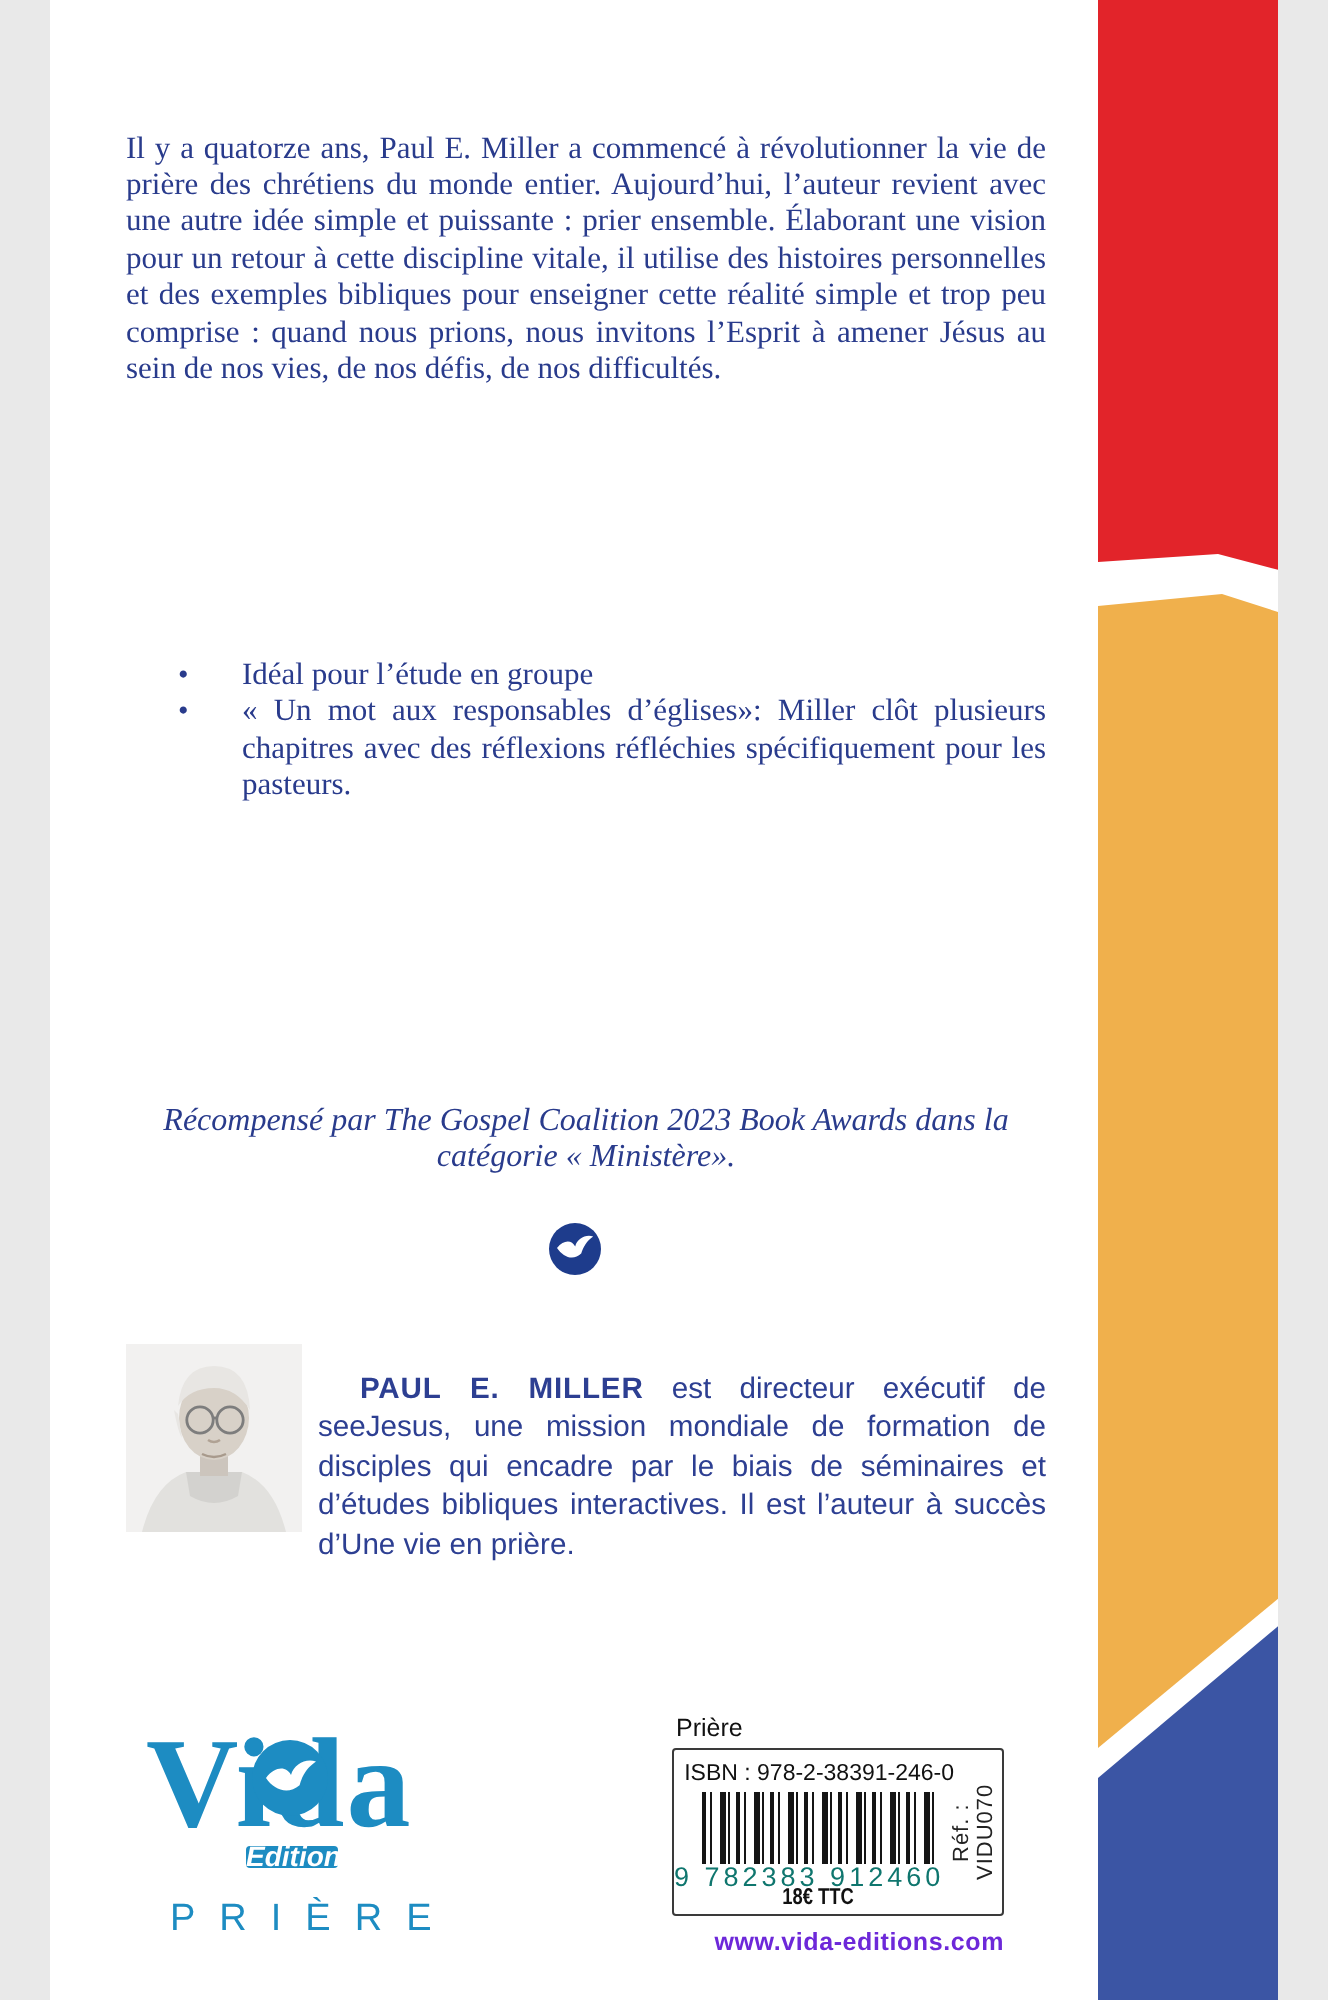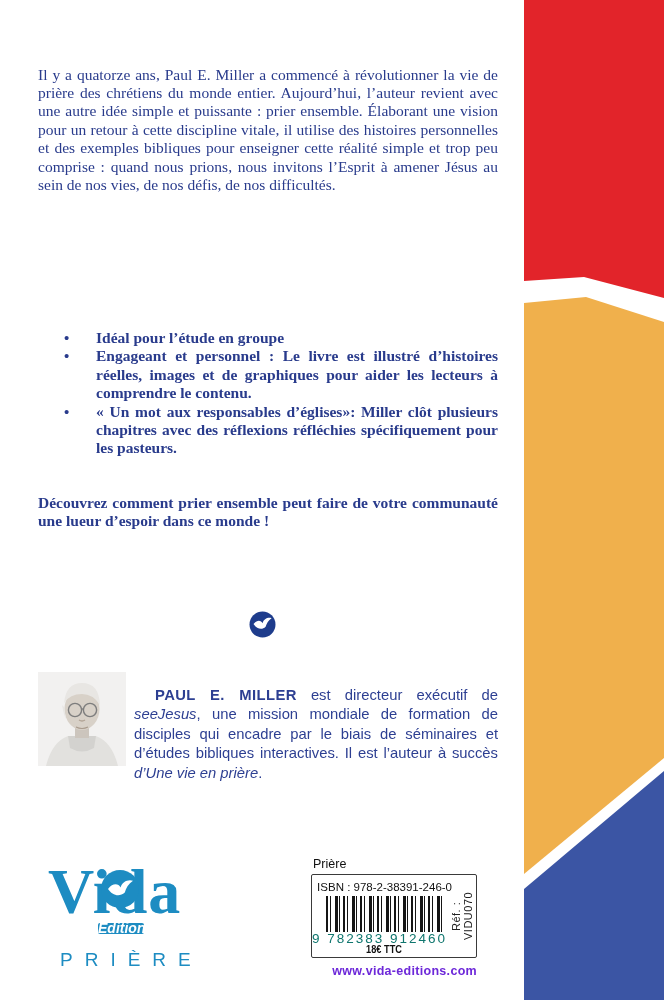--- a/index.html
+++ b/index.html
@@ -1,56 +1,56 @@
 <!DOCTYPE html>
 <html><head>
 <meta charset="utf-8">
 <style>
   html,body{margin:0;padding:0;background:#e9e9e9;}
   .page{
     position:relative;
-    width:664px;height:1000px;
+    width:614px;height:1000px;
     margin:0 auto;
     background:#ffffff;
     overflow:hidden;
     font-family:"Liberation Serif","DejaVu Serif",serif;
   }
   
   .stripe{position:absolute;top:0;left:524px;width:140px;height:1000px;}
   
   .copy{
     position:absolute;left:38px;width:460px;
     color:#293b8c;
     font-size:15.5px;line-height:18.4px;
     text-align:justify;
   }
   .p1{top:50px;}
   .p2{top:223px;}
   .bullets{top:329px;margin:0;padding:0;list-style:none;}
-  .bullets li{position:relative;padding-left:58px;text-align:justify;font-weight:bold;}
+  .bullets li{position:relative;padding-left:58px;text-align:justify;}
   .bullets li::before{
     content:"\2022";
     position:absolute;left:26px;top:0;
     font-size:15px;color:#293b8c;
   }
   .callout{top:478px;font-weight:bold;}
   .award{top:536px;font-style:italic;text-align:center;font-size:16px;}
   
   .dove-mark{position:absolute;left:249px;top:611px;width:27px;height:27px;}
   
   .author-photo{position:absolute;left:38px;top:672px;width:88px;height:94px;}
   .bio{
     position:absolute;left:134px;top:671px;width:364px;
     color:#2d3f92;
     font-family:"Liberation Sans","DejaVu Sans",sans-serif;
     font-size:14.8px;line-height:19.5px;
     text-align:justify;
   }
   .bio .b{font-weight:bold;letter-spacing:.4px;margin-left:21px;}
-  .bio .i{font-style:italic;}
+  .bio .i{}
   
   .vida{position:absolute;left:46px;top:864px;width:160px;height:108px;}
   .vida-word{
     position:absolute;left:2px;top:-4px;
     color:#1d8cc2;
     font-family:"Liberation Serif","DejaVu Serif",serif;
     font-weight:bold;
     font-size:64px;line-height:64px;letter-spacing:1px;
   }
   .vida-circle{position:absolute;left:55px;top:6px;width:38px;height:38px;}
@@ -125,26 +125,25 @@
     <polygon points="0,0 140,0 140,298 60,277 0,281" fill="#e2242a"></polygon>
     <polygon points="0,303 62,297 140,322 140,758 0,874" fill="#f0b04c"></polygon>
     <polygon points="0,889 140,771 140,1000 0,1000" fill="#3b55a4"></polygon>
   </svg>
 
   <p class="copy p1">Il y a quatorze ans, Paul E. Miller a commencé à révolutionner la vie de prière des chrétiens du monde entier. Aujourd’hui, l’auteur revient avec une autre idée simple et puissante : prier ensemble. Élaborant une vision pour un retour à cette discipline vitale, il utilise des histoires personnelles et des exemples bibliques pour enseigner cette réalité simple et trop peu comprise : quand nous prions, nous invitons l’Esprit à amener Jésus au sein de nos vies, de nos défis, de nos difficultés.</p>
 
 
   <ul class="copy bullets">
     <li>Idéal pour l’étude en groupe</li>
-    <li>Engageant et personnel : Le livre est illustré d’histoires réelles, images et de graphiques pour aider les lecteurs à comprendre le contenu.</li>
     <li>« Un mot aux responsables d’églises»: Miller clôt plusieurs chapitres avec des réflexions réfléchies spécifiquement pour les pasteurs.</li>
   </ul>
 
-  <p class="copy callout">Découvrez comment prier ensemble peut faire de votre communauté une lueur d’espoir dans ce monde !</p>
 
+  <p class="copy award">Récompensé par The Gospel Coalition 2023 Book Awards dans la catégorie « Ministère».</p>
 
   <svg class="dove-mark" viewBox="0 0 27 27">
     <circle cx="13.5" cy="13.5" r="13" fill="#1e3c8c"></circle>
     <path fill="#ffffff" d="M4.5 13 C8 8.5 12 9 13.6 12.2 C14.6 8.2 18.8 6 22.6 7.2 C19.4 9.4 17.6 12.4 16.6 15.8 C12.6 19.6 7.6 17.6 4.5 13 Z"></path>
   </svg>
 
   <svg class="author-photo" viewBox="0 0 88 94">
     <rect width="88" height="94" fill="#f2f1f0"></rect>
     <path d="M8 94 Q14 70 30 64 L58 64 Q74 70 80 94 Z" fill="#e2e1de"></path>
     <path d="M30 64 L58 64 L56 76 Q44 83 32 76 Z" fill="#d3d2cf"></path>

